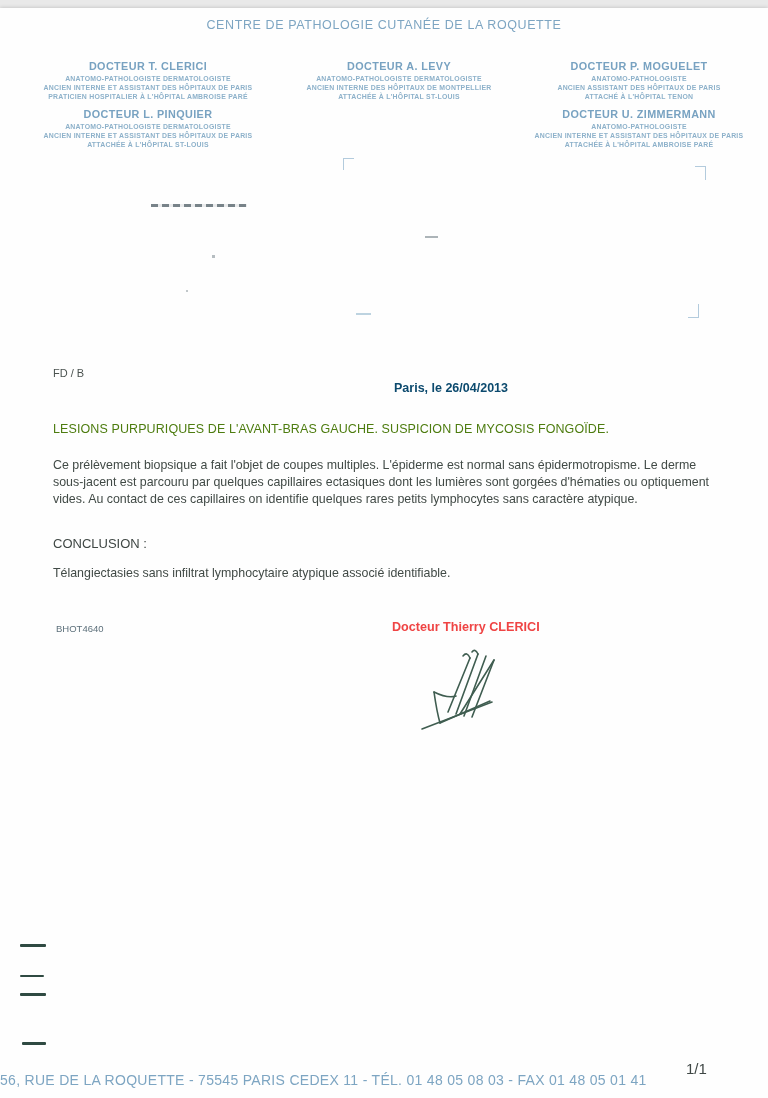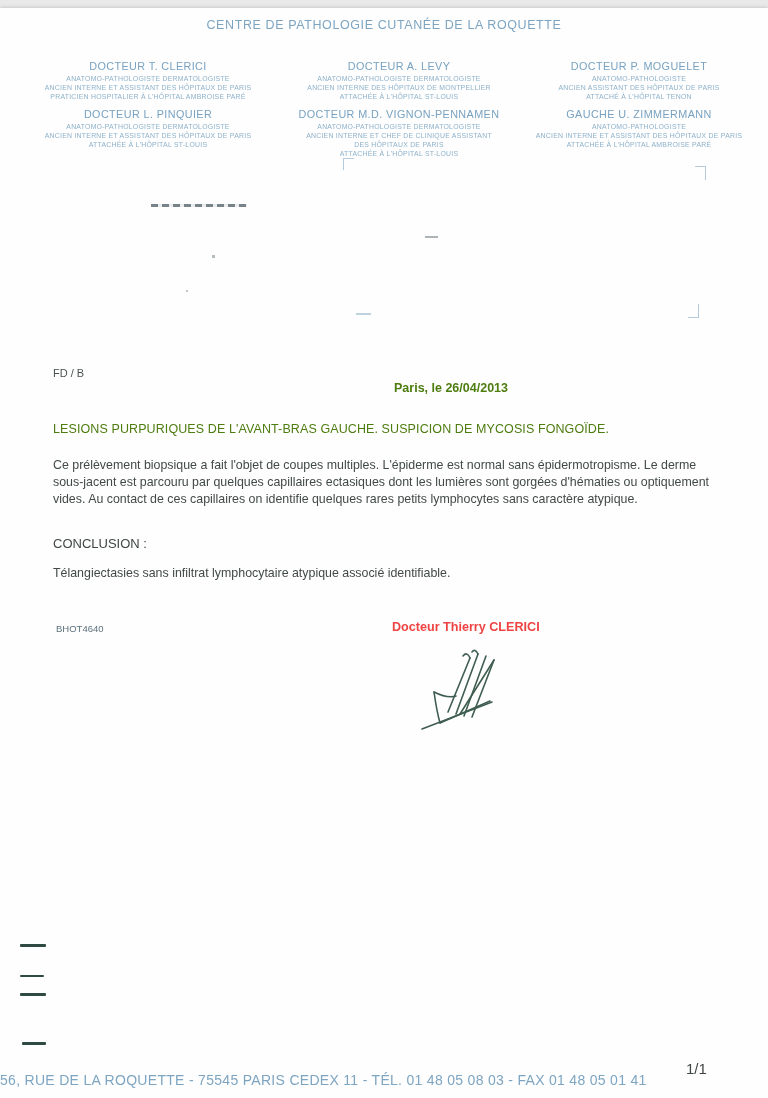--- a/index.html
+++ b/index.html
@@ -11,40 +11,40 @@
   }
   .center-title{
     position:absolute;top:10px;left:0;width:100%;text-align:center;
     color:#7da5c2;font-size:12.5px;letter-spacing:.6px;
   }
   .doctors-row{
     position:absolute;top:52px;left:16px;width:744px;
     display:grid;grid-template-columns:264px 238px 242px;
   }
   .doc-col{text-align:center;}
-  .doc-block{margin-bottom:0;}
+  .doc-block{margin-bottom:0;font-weight:bold;}
   .doc-block + .doc-block{margin-top:7px;}
   .doc-name{color:#78a2c1;font-size:10.8px;letter-spacing:.4px;margin-bottom:2px;}
   .doc-line{color:#8db1ca;font-size:6.9px;line-height:9px;letter-spacing:.25px;}
   .bracket{position:absolute;border:0 solid #b3cbdd;}
   .b-tl{left:343px;top:150px;width:10px;height:11px;border-left-width:1.5px;border-top-width:1.5px;}
   .b-tr{left:695px;top:158px;width:10px;height:13px;border-right-width:1.5px;border-top-width:1.5px;}
   .b-br{left:688px;top:296px;width:10px;height:13px;border-right-width:1.5px;border-bottom-width:1.5px;}
   .b-bl-faint{position:absolute;left:356px;top:305px;width:15px;height:1.5px;background:#bdd3e0;}
   .redacted{
     position:absolute;left:151px;top:196px;width:96px;height:3px;
     background:repeating-linear-gradient(90deg,#4c5b63 0 7px,rgba(76,91,99,.15) 7px 11px);
     opacity:.75;filter:blur(.4px);
   }
   .artifact{position:absolute;background:#97a1a6;}
   .a1{left:425px;top:228px;width:13px;height:1.5px;opacity:.8;}
   .a2{left:212px;top:247px;width:3px;height:3px;opacity:.7;}
   .a3{left:186px;top:282px;width:2px;height:2px;opacity:.6;}
   .ref-code{position:absolute;left:53px;top:359px;font-size:11px;color:#4a524f;}
-  .date-line{position:absolute;left:394px;top:373px;font-size:12.5px;font-weight:bold;color:#4d7c0f;}
+  .date-line{position:absolute;left:394px;top:373px;font-size:12.5px;font-weight:bold;color:#0c4a6e;}
   .diagnosis{position:absolute;left:53px;top:414px;width:668px;font-size:12.5px;color:#4d7c0f;letter-spacing:.1px;}
   .body-text{position:absolute;left:53px;top:449px;width:668px;font-size:12.4px;line-height:17px;color:#414a46;}
   .conclusion-label{position:absolute;left:53px;top:528px;font-size:13px;color:#3f4744;}
   .conclusion-text{position:absolute;left:53px;top:558px;width:668px;font-size:12.4px;color:#414a46;}
   .doc-code{position:absolute;left:56px;top:615px;font-size:9.5px;color:#5d707b;}
   .signatory{position:absolute;left:392px;top:612px;font-size:12.6px;font-weight:bold;color:#ef4444;}
   .signature{position:absolute;left:412px;top:636px;}
   .margin-mark{position:absolute;background:#2f4a42;border-radius:1px;}
   .m1{left:20px;top:936px;width:26px;height:2.5px;}
   .m2{left:20px;top:967px;width:24px;height:2px;}
@@ -78,37 +78,30 @@
         <div class="doc-line">ATTACHÉE À L'HÔPITAL ST-LOUIS</div>
       </div>
     </div>
     <div class="doc-col">
       <div class="doc-block">
         <div class="doc-name">DOCTEUR A. LEVY</div>
         <div class="doc-line">ANATOMO-PATHOLOGISTE DERMATOLOGISTE</div>
         <div class="doc-line">ANCIEN INTERNE DES HÔPITAUX DE MONTPELLIER</div>
         <div class="doc-line">ATTACHÉE À L'HÔPITAL ST-LOUIS</div>
       </div>
-      <div class="doc-block">
-        <div class="doc-name">DOCTEUR M.D. VIGNON-PENNAMEN</div>
-        <div class="doc-line">ANATOMO-PATHOLOGISTE DERMATOLOGISTE</div>
-        <div class="doc-line">ANCIEN INTERNE ET CHEF DE CLINIQUE ASSISTANT</div>
-        <div class="doc-line">DES HÔPITAUX DE PARIS</div>
-        <div class="doc-line">ATTACHÉE À L'HÔPITAL ST-LOUIS</div>
-      </div>
     </div>
     <div class="doc-col">
       <div class="doc-block">
         <div class="doc-name">DOCTEUR P. MOGUELET</div>
         <div class="doc-line">ANATOMO-PATHOLOGISTE</div>
         <div class="doc-line">ANCIEN ASSISTANT DES HÔPITAUX DE PARIS</div>
         <div class="doc-line">ATTACHÉ À L'HÔPITAL TENON</div>
       </div>
       <div class="doc-block">
-        <div class="doc-name">GAUCHE U. ZIMMERMANN</div>
+        <div class="doc-name">DOCTEUR U. ZIMMERMANN</div>
         <div class="doc-line">ANATOMO-PATHOLOGISTE</div>
         <div class="doc-line">ANCIEN INTERNE ET ASSISTANT DES HÔPITAUX DE PARIS</div>
         <div class="doc-line">ATTACHÉE À L'HÔPITAL AMBROISE PARÉ</div>
       </div>
     </div>
   </div>
 
   <div class="bracket b-tl"></div>
   <div class="bracket b-tr"></div>
   <div class="bracket b-br"></div>

